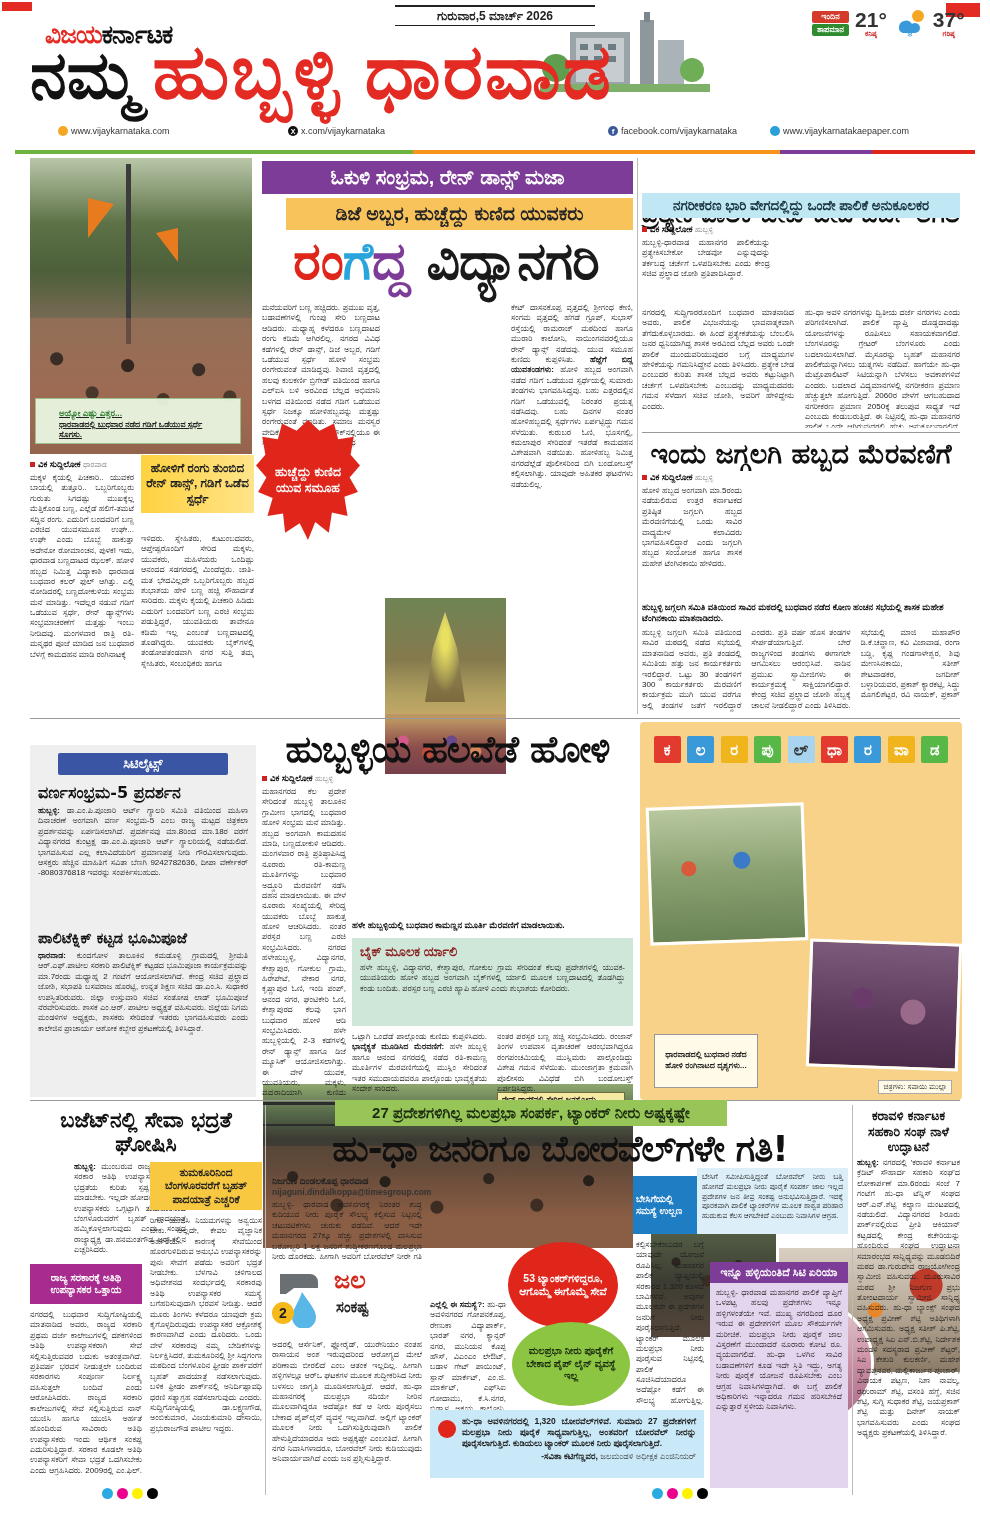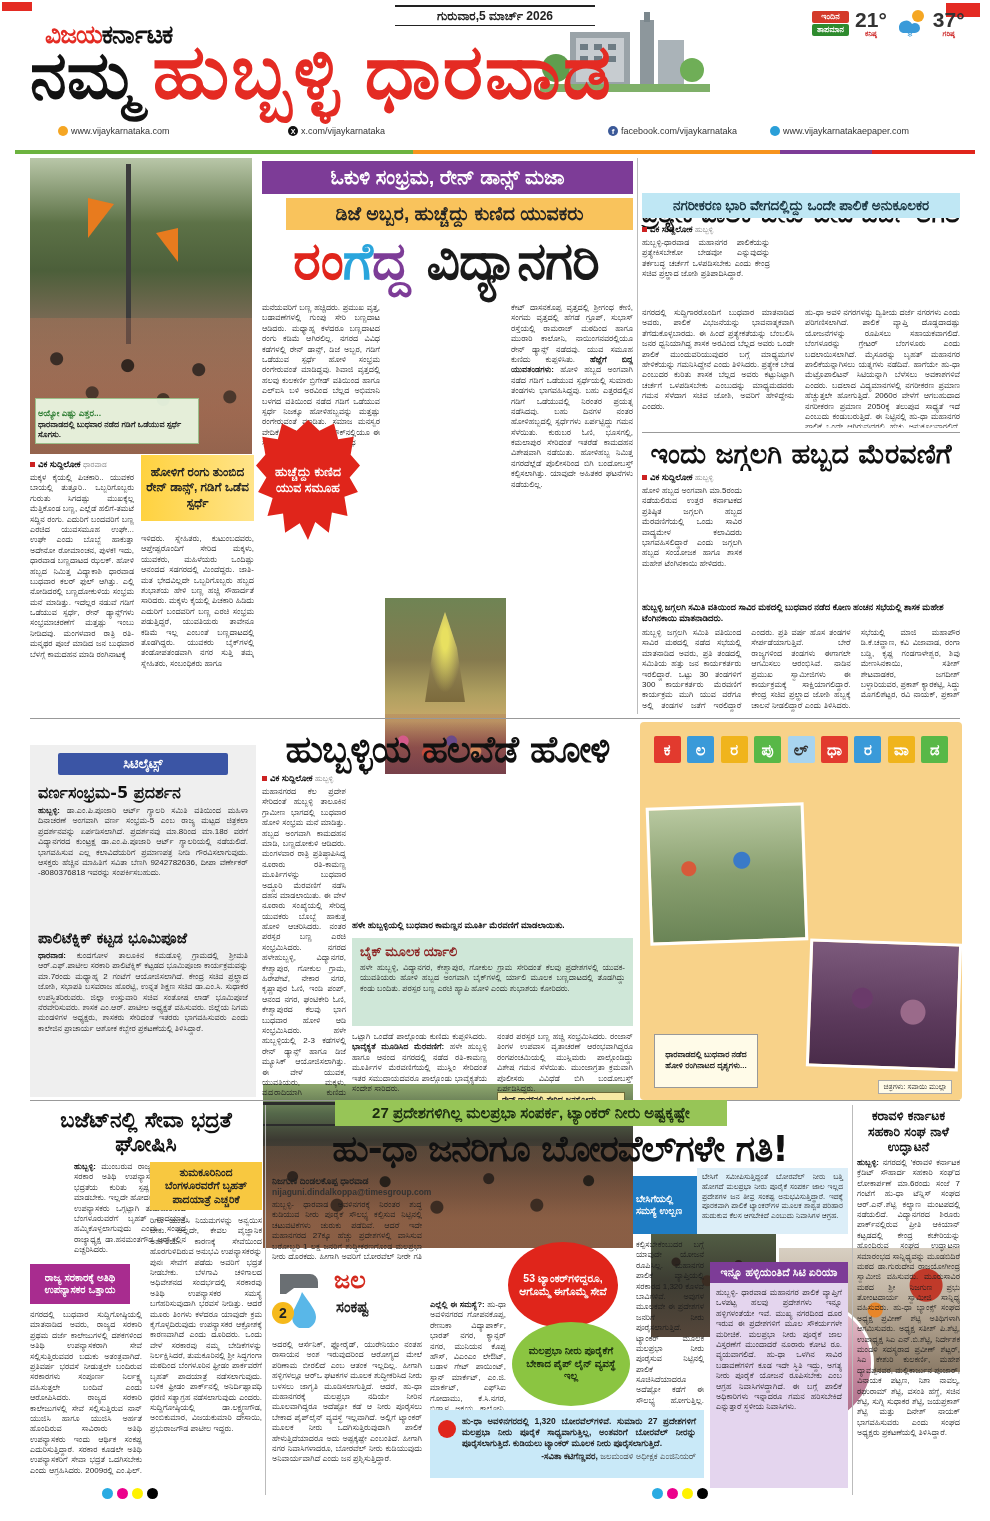--- a/index.html
+++ b/index.html
@@ -109,21 +109,21 @@
     <div class="abs" style="left:58px;top:40px;width:26px;height:40px;background:#e87b1e;clip-path:polygon(0 0,100% 15%,0 100%);"></div>
     <div class="abs" style="left:126px;top:70px;width:22px;height:34px;background:#e87b1e;clip-path:polygon(100% 0,0 15%,100% 100%);"></div>
     <div class="abs" style="left:0;bottom:0;width:100%;height:46%;background:
         radial-gradient(circle at 12% 30%,#3a2d26 6px,transparent 7px),
         radial-gradient(circle at 28% 55%,#4a372c 6px,transparent 7px),
         radial-gradient(circle at 44% 35%,#32261f 6px,transparent 7px),
         radial-gradient(circle at 60% 60%,#473528 6px,transparent 7px),
         radial-gradient(circle at 76% 38%,#3a2d26 6px,transparent 7px),
         radial-gradient(circle at 90% 58%,#4a372c 6px,transparent 7px),
         linear-gradient(180deg,rgba(200,120,90,.3),rgba(120,70,50,.65));"></div>
-    <div class="abs" style="left:5px;bottom:10px;width:158px;background:rgba(233,246,224,.95);border:1px solid #9bbf8a;padding:3px 2px;">
+    <div class="abs" style="left:5px;bottom:10px;width:158px;background:rgba(233,246,224,.95);border:1px solid #9bbf8a;padding:3px 23px;text-decoration:underline;">
       <span style="color:#2e7d32;font-weight:bold;font-size:8.5px;">ಅಯ್ಯೋ ಎಷ್ಟು ಎತ್ತರ...</span>
       <span style="display:block;font-size:8px;font-weight:bold;color:#222;line-height:1.25;">ಧಾರವಾಡದಲ್ಲಿ ಬುಧವಾರ ನಡೆದ ಗಡಿಗೆ ಒಡೆಯುವ ಸ್ಪರ್ಧೆ ಸೊಗಸು.</span>
     </div>
   </div>
 
   <div class="abs" style="left:262px;top:161px;width:371px;height:33px;background:#7d3c97;color:#fff;display:flex;align-items:center;justify-content:center;font-size:20px;font-weight:bold;">ಓಕುಳಿ ಸಂಭ್ರಮ, ರೇನ್ ಡಾನ್ಸ್ ಮಜಾ</div>
   <div class="abs" style="left:286px;top:198px;width:347px;height:32px;background:#f9c35c;color:#252525;display:flex;align-items:center;justify-content:center;font-size:19px;font-weight:bold;">ಡಿಜೆ ಅಬ್ಬರ, ಹುಚ್ಚೆದ್ದು ಕುಣಿದ ಯುವಕರು</div>
   <h1 class="abs" style="left:256px;top:234px;width:380px;text-align:center;font-size:52px;font-weight:900;letter-spacing:-1px;line-height:1.05;"><span style="color:#e0251b;">ರಂ</span><span style="color:#2aa5dc;">ಗೆ</span><span style="color:#7d3c97;">ದ್ದ</span><span style="color:#1a1a1a;"> ವಿದ್ಯಾನಗರಿ</span></h1>
 
   <div class="t abs" style="left:262px;top:303px;width:118px;height:242px;">ಮನೆಯವರಿಗೆ ಬಣ್ಣ ಹಚ್ಚಿದರು. ಪ್ರಮುಖ ವೃತ್ತ, ಬಡಾವಣೆಗಳಲ್ಲಿ ಗುಂಪು ಸೇರಿ ಬಣ್ಣದಾಟ ಆಡಿದರು. ಮಧ್ಯಾಹ್ನ ಕಳೆದರೂ ಬಣ್ಣದಾಟದ ರಂಗು ಕಡಿಮೆ ಆಗಿರಲಿಲ್ಲ. ನಗರದ ವಿವಿಧ ಕಡೆಗಳಲ್ಲಿ ರೇನ್ ಡಾನ್ಸ್, ಡಿಜೆ ಅಬ್ಬರ, ಗಡಿಗೆ ಒಡೆಯುವ ಸ್ಪರ್ಧೆ ಹೋಳಿ ಸಂಭ್ರಮ ರಂಗೇರುವಂತೆ ಮಾಡಿದ್ದವು. ಶಿವಾಜಿ ವೃತ್ತದಲ್ಲಿ ಹಲವು ಕುಲಕರ್ಣಿ ಬ್ರಿಗೇಡ್ ವತಿಯಿಂದ ಹಾಗೂ ಎಲ್‌ಐಸಿ ಬಳಿ ಅರವಿಂದ ಬೆಲ್ಲದ ಅಭಿಮಾನಿ ಬಳಗದ ವತಿಯಿಂದ ನಡೆದ ಗಡಿಗೆ ಒಡೆಯುವ ಸ್ಪರ್ಧೆ ನಿಜಕ್ಕೂ ಹೋಳಿಹಬ್ಬವನ್ನು ಮತ್ತಷ್ಟು ರಂಗೇರುವಂತೆ ಮಾಡಿತು. ಸಮಾಜ ಮನಸ್ವರ ವೇದಿಕೆ ವತಿಯಿಂದ ಗಾಂಧಿ ಚೌಕ್‌ನಲ್ಲಿಯೂ ಈ ಸ್ಪರ್ಧೆ ನಡೆಯಿತು. ಉಳಿದಂತೆ ಶ್ರೀಗಂಧ</div>
@@ -168,21 +168,21 @@
         radial-gradient(circle at 88% 34%,#26201a 5px,transparent 6px),
         linear-gradient(180deg,rgba(150,100,70,.25),rgba(100,60,40,.6));"></div>
     <div class="capY abs" style="right:8px;top:8px;width:118px;">ರೇನ್ ಡಾನ್ಸ್‌ನಲ್ಲಿ ಸೇರಿದ್ದ ಜನಸ್ತೋಮ.</div>
   </div>
 
   <div class="abs byline" style="left:30px;top:459px;">
     <span class="sq"></span><span>ವಿಕ ಸುದ್ದಿಲೋಕ</span>
     <span class="place">ಧಾರವಾಡ</span>
   </div>
   <div class="t abs" style="left:30px;top:473px;width:104px;height:240px;">ಮಕ್ಕಳ ಕೈಯಲ್ಲಿ ಪಿಚಕಾರಿ.. ಯುವಕರ ಬಾಯಲ್ಲಿ ತುತ್ತೂರಿ.. ಒಬ್ಬರಿಗೊಬ್ಬರು ಗುರುತು ಸಿಗದಷ್ಟು ಮುಖಕ್ಕೆಲ್ಲ ಮೆತ್ತಿಕೊಂಡ ಬಣ್ಣ, ಎಲ್ಲೆಡೆ ಹಲಿಗೆ-ತಮಟೆ ಸದ್ದಿನ ರಂಗು. ಎದುರಿಗೆ ಬಂದವರಿಗೆ ಬಣ್ಣ ಎರಚಿದ ಯುವಸಮೂಹ ಉಘೇ... ಉಘೇ ಎಂದು ಬೊಬ್ಬೆ ಹಾಕುತ್ತಾ ಅದೇನೋ ರೋಮಾಂಚನ, ಪುಳಕ! ಇದು, ಧಾರವಾಡ ಬಣ್ಣದಾಟದ ಝಲಕ್. ಹೋಳಿ ಹಬ್ಬದ ನಿಮಿತ್ತ ವಿದ್ಯಾಕಾಶಿ ಧಾರವಾಡ ಬುಧವಾರ ಕಲರ್ ಫುಲ್ ಆಗಿತ್ತು. ಎಲ್ಲಿ ನೋಡಿದರಲ್ಲಿ ಬಣ್ಣದೋಕುಳಿಯ ಸಂಭ್ರಮ ಮನೆ ಮಾಡಿತ್ತು. ಇದೆಲ್ಲರ ನಡುವೆ ಗಡಿಗೆ ಒಡೆಯುವ ಸ್ಪರ್ಧೆ, ರೇನ್ ಡ್ಯಾನ್ಸ್‌ಗಳು ಸಂಭ್ರಮಾಚರಣೆಗೆ ಮತ್ತಷ್ಟು ಇಂಬು ನೀಡಿದವು. ಮಂಗಳವಾರ ರಾತ್ರಿ ರತಿ-ಮನ್ಮಥರ ಪೂಜೆ ಮಾಡಿದ ಜನ ಬುಧವಾರ ಬೆಳಗ್ಗೆ ಕಾಮದಹನ ಮಾಡಿ ರಂಗಿನಾಟಕ್ಕೆ</div>
-  <div class="abs" style="left:141px;top:455px;width:113px;height:66px;background:linear-gradient(90deg,#ffd23f,#ffe48a);display:flex;align-items:center;justify-content:center;text-align:center;font-size:12px;font-weight:bold;color:#222;padding:4px;box-sizing:border-box;line-height:1.3;">ಹೋಳಿಗೆ ರಂಗು ತುಂಬಿದ ರೇನ್ ಡಾನ್ಸ್, ಗಡಿಗೆ ಒಡೆವ ಸ್ಪರ್ಧೆ</div>
+  <div class="abs" style="left:141px;top:455px;width:113px;height:58px;background:linear-gradient(90deg,#ffd23f,#ffe48a);display:flex;align-items:center;justify-content:center;text-align:center;font-size:12px;font-weight:bold;color:#222;padding:4px;box-sizing:border-box;line-height:1.3;">ಹೋಳಿಗೆ ರಂಗು ತುಂಬಿದ ರೇನ್ ಡಾನ್ಸ್, ಗಡಿಗೆ ಒಡೆವ ಸ್ಪರ್ಧೆ</div>
   <div class="t abs" style="left:141px;top:534px;width:113px;height:179px;">ಇಳಿದರು. ಸ್ನೇಹಿತರು, ಕುಟುಂಬದವರು, ಆಪ್ತೇಷ್ಟರೊಂದಿಗೆ ಸೇರಿದ ಮಕ್ಕಳು, ಯುವಕರು, ಮಹಿಳೆಯರು ಒಂದಿಷ್ಟು ಆನಂದದ ಸಡಗರದಲ್ಲಿ ಮಿಂದೆದ್ದರು. ಜಾತಿ-ಮತ ಭೇದವಿಲ್ಲದೇ ಒಬ್ಬರಿಗೊಬ್ಬರು ಹಬ್ಬದ ಶುಭಾಶಯ ಹೇಳಿ ಬಣ್ಣ ಹಚ್ಚಿ ಸೌಹಾರ್ದತೆ ಸಾರಿದರು. ಮಕ್ಕಳು ಕೈಯಲ್ಲಿ ಪಿಚಕಾರಿ ಹಿಡಿದು ಎದುರಿಗೆ ಬಂದವರಿಗೆ ಬಣ್ಣ ಎರಚಿ ಸಂಭ್ರಮ ಪಡುತ್ತಿದ್ದರೆ, ಯುವತಿಯರು ತಾವೇನೂ ಕಡಿಮೆ ಇಲ್ಲ ಎಂಬಂತೆ ಬಣ್ಣದಾಟದಲ್ಲಿ ತೊಡಗಿದ್ದರು. ಯುವಕರು ಬೈಕ್‌ಗಳಲ್ಲಿ ತಂಡೋಪತಂಡವಾಗಿ ನಗರ ಸುತ್ತಿ ತಮ್ಮ ಸ್ನೇಹಿತರು, ಸಂಬಂಧಿಕರು ಹಾಗೂ</div>
 
   <div class="vrule abs" style="left:637px;top:158px;height:556px;"></div>
 
   <h2 class="abs kn-head" style="left:642px;top:158px;width:318px;text-align:center;font-size:24px;margin-top:42px;">ಪ್ರತ್ಯೇಕ ಪಾಲಿಕೆ ಬೇಕು-ಬೇಡ ಚರ್ಚೆ ಆಗಲಿ</h2>
   <div class="abs" style="left:642px;top:193px;width:318px;height:25px;background:#bfe7f4;display:flex;align-items:center;justify-content:center;font-size:13.5px;font-weight:bold;color:#15303c;">ನಗರೀಕರಣ ಭಾರಿ ವೇಗದಲ್ಲಿದ್ದು ಒಂದೇ ಪಾಲಿಕೆ ಅನುಕೂಲಕರ</div>
   <div class="abs byline" style="left:642px;top:224px;">
     <span class="sq"></span><span>ವಿಕ ಸುದ್ದಿಲೋಕ</span>
     <span class="place">ಹುಬ್ಬಳ್ಳಿ</span>
   </div>
@@ -280,21 +280,21 @@
     <div class="abs" style="right:10px;bottom:6px;background:#fffbe8;font-size:7.5px;padding:1px 4px;border:1px solid #aaa;">ಚಿತ್ರಗಳು: ಸವಾಯಿ ಮುಲ್ಲಾ</div>
   </div>
 
   <div class="hrule abs" style="left:30px;top:1100px;width:930px;"></div>
 
   <h2 class="abs kn-head" style="left:30px;top:1108px;width:232px;text-align:center;font-size:21px;line-height:1.15;">ಬಜೆಟ್‌ನಲ್ಲಿ ಸೇವಾ ಭದ್ರತೆ ಘೋಷಿಸಿ</h2>
   <div class="t abs" style="left:30px;top:1162px;width:112px;height:100px;margin-left:44px;">
     <span class="bold">ಹುಬ್ಬಳ್ಳಿ:</span>
     <span>ಮುಂಬರುವ ರಾಜ್ಯ ಬಜೆಟ್‌ನಲ್ಲಿ ಸರಕಾರ ಅತಿಥಿ ಉಪನ್ಯಾಸಕರಿಗೆ ಸೇವಾ ಭದ್ರತೆಯ ಕುರಿತು ಸ್ಪಷ್ಟ ಘೋಷಣೆ ಮಾಡಬೇಕು. ಇಲ್ಲದೇ ಹೋದಲ್ಲಿ ಎಲ್ಲ ಅತಿಥಿ ಉಪನ್ಯಾಸಕರು ಒಗ್ಗಟ್ಟಾಗಿ ತುಮಕೂರಿನಿಂದ ಬೆಂಗಳೂರುವರೆಗೆ ಬೃಹತ್ ಪಾದಯಾತ್ರೆ ಹಮ್ಮಿಕೊಳ್ಳಲಾಗುವುದು ಎಂದು ಸಂಘದ ರಾಜ್ಯಾಧ್ಯಕ್ಷ ಡಾ.ಹನಮಂತಗೌಡ ಆರ್.ಕಲ್ಲಿನ ಎಚ್ಚರಿಸಿದರು.</span>
   </div>
-  <div class="abs" style="left:30px;top:1264px;width:100px;height:40px;background:#a82c8f;color:#fff;display:flex;align-items:center;justify-content:center;text-align:center;font-size:10px;font-weight:bold;line-height:1.25;padding:2px;box-sizing:border-box;">ರಾಜ್ಯ ಸರಕಾರಕ್ಕೆ ಅತಿಥಿ ಉಪನ್ಯಾಸಕರ ಒತ್ತಾಯ</div>
+  <div class="abs" style="left:30px;top:1264px;width:112px;height:40px;background:#a82c8f;color:#fff;display:flex;align-items:center;justify-content:center;text-align:center;font-size:10px;font-weight:bold;line-height:1.25;padding:2px;box-sizing:border-box;">ರಾಜ್ಯ ಸರಕಾರಕ್ಕೆ ಅತಿಥಿ ಉಪನ್ಯಾಸಕರ ಒತ್ತಾಯ</div>
   <div class="t abs" style="left:30px;top:1310px;width:112px;height:168px;">ನಗರದಲ್ಲಿ ಬುಧವಾರ ಸುದ್ದಿಗೋಷ್ಠಿಯಲ್ಲಿ ಮಾತನಾಡಿದ ಅವರು, ರಾಜ್ಯದ ಸರಕಾರಿ ಪ್ರಥಮ ದರ್ಜೆ ಕಾಲೇಜುಗಳಲ್ಲಿ ದಶಕಗಳಿಂದ ಅತಿಥಿ ಉಪನ್ಯಾಸಕರಾಗಿ ಸೇವೆ ಸಲ್ಲಿಸುತ್ತಿರುವವರ ಬದುಕು ಅತಂತ್ರವಾಗಿದೆ. ಪ್ರತಿವರ್ಷ ಭರವಸೆ ನೀಡುತ್ತಲೇ ಬಂದಿರುವ ಸರಕಾರಗಳು ಸಂಪೂರ್ಣ ನಿರ್ಲಕ್ಷ್ಯ ವಹಿಸುತ್ತಲೇ ಬಂದಿವೆ ಎಂದು ಆರೋಪಿಸಿದರು. ರಾಜ್ಯದ ಸರಕಾರಿ ಕಾಲೇಜುಗಳಲ್ಲಿ ಸೇವೆ ಸಲ್ಲಿಸುತ್ತಿರುವ ನಾನ್ ಯುಜಿಸಿ ಹಾಗೂ ಯುಜಿಸಿ ಅರ್ಹತೆ ಹೊಂದಿರುವ ಸಾವಿರಾರು ಅತಿಥಿ ಉಪನ್ಯಾಸಕರು ಇಂದು ಆರ್ಥಿಕ ಸಂಕಷ್ಟ ಎದುರಿಸುತ್ತಿದ್ದಾರೆ. ಸರಕಾರ ಕೂಡಲೇ ಅತಿಥಿ ಉಪನ್ಯಾಸಕರಿಗೆ ಸೇವಾ ಭದ್ರತೆ ಒದಗಿಸಬೇಕು ಎಂದು ಆಗ್ರಹಿಸಿದರು. 2009ರಲ್ಲಿ ಎಂ.ಫಿಲ್. ಪದವಿ ಪಡೆದವ</div>
   <div class="abs" style="left:150px;top:1162px;width:112px;height:48px;background:#f8c840;display:flex;align-items:center;justify-content:center;text-align:center;font-size:10.5px;font-weight:bold;line-height:1.25;color:#222;padding:2px;box-sizing:border-box;">ತುಮಕೂರಿನಿಂದ ಬೆಂಗಳೂರವರೆಗೆ ಬೃಹತ್ ಪಾದಯಾತ್ರೆ ಎಚ್ಚರಿಕೆ</div>
   <div class="t abs" style="left:150px;top:1216px;width:112px;height:262px;">ರಿಗೂ ಯುಜಿಸಿ ನಿಯಮಗಳನ್ನು ಅನ್ವಯಿಸ ಬೇಕು. ಅಲ್ಲದೇ, ಕೇವಲ ವೈಜ್ಞಾನಿಕ ಅರ್ಹತೆಯ ಕಾರಣಕ್ಕೆ ಸೇವೆಯಿಂದ ಹೊರಗುಳಿದಿರುವ ಅನುಭವಿ ಉಪನ್ಯಾಸಕರನ್ನು ಪುನಃ ಸೇವೆಗೆ ಪಡೆದು ಅವರಿಗೆ ಭದ್ರತೆ ನೀಡಬೇಕು. ಬೆಳಗಾವಿ ಚಳಿಗಾಲದ ಅಧಿವೇಶನದ ಸಂದರ್ಭದಲ್ಲಿ ಸರಕಾರವು ಅತಿಥಿ ಉಪನ್ಯಾಸಕರ ಸಮಸ್ಯೆ ಬಗೆಹರಿಸುವುದಾಗಿ ಭರವಸೆ ನೀಡಿತ್ತು. ಆದರೆ ಮೂರು ತಿಂಗಳು ಕಳೆದರೂ ಯಾವುದೇ ಕ್ರಮ ಕೈಗೊಳ್ಳದಿರುವುದು ಉಪನ್ಯಾಸಕರ ಆಕ್ರೋಶಕ್ಕೆ ಕಾರಣವಾಗಿದೆ ಎಂದು ದೂರಿದರು. ಒಂದು ವೇಳೆ ಸರಕಾರವು ನಮ್ಮ ಬೇಡಿಕೆಗಳನ್ನು ನಿರ್ಲಕ್ಷಿಸಿದರೆ, ತುಮಕೂರಿನಲ್ಲಿ ಶ್ರೀ ಸಿದ್ಧಗಂಗಾ ಮಠದಿಂದ ಬೆಂಗಳೂರಿನ ಫ್ರೀಡಂ ಪಾರ್ಕವರೆಗೆ ಬೃಹತ್ ಪಾದಯಾತ್ರೆ ನಡೆಸಲಾಗುವುದು. ಬಳಿಕ ಫ್ರೀಡಂ ಪಾರ್ಕ್‌ನಲ್ಲಿ ಅನಿರ್ದಿಷ್ಟಾವಧಿ ಧರಣಿ ಸತ್ಯಾಗ್ರಹ ನಡೆಸಲಾಗುವುದು ಎಂದರು. ಸುದ್ದಿಗೋಷ್ಠಿಯಲ್ಲಿ ಡಾ.ಲಕ್ಷ್ಮಣಗೌಡ, ಅಂಬಿಕುಮಾರ, ವಿಜಯಕುಮಾರಿ ದೇಸಾಯಿ, ಪ್ರಭುರಾಜಗೌಡ ಪಾಟೀಲ ಇದ್ದರು.</div>
   <div class="cmyk abs" style="left:100px;top:1488px;">
     <span class="dot" style="background:#29abe2;"></span>
     <span class="dot" style="background:#ec008c;"></span>
     <span class="dot" style="background:#fff200;"></span>
     <span class="dot" style="background:#000;"></span>
   </div>
 

